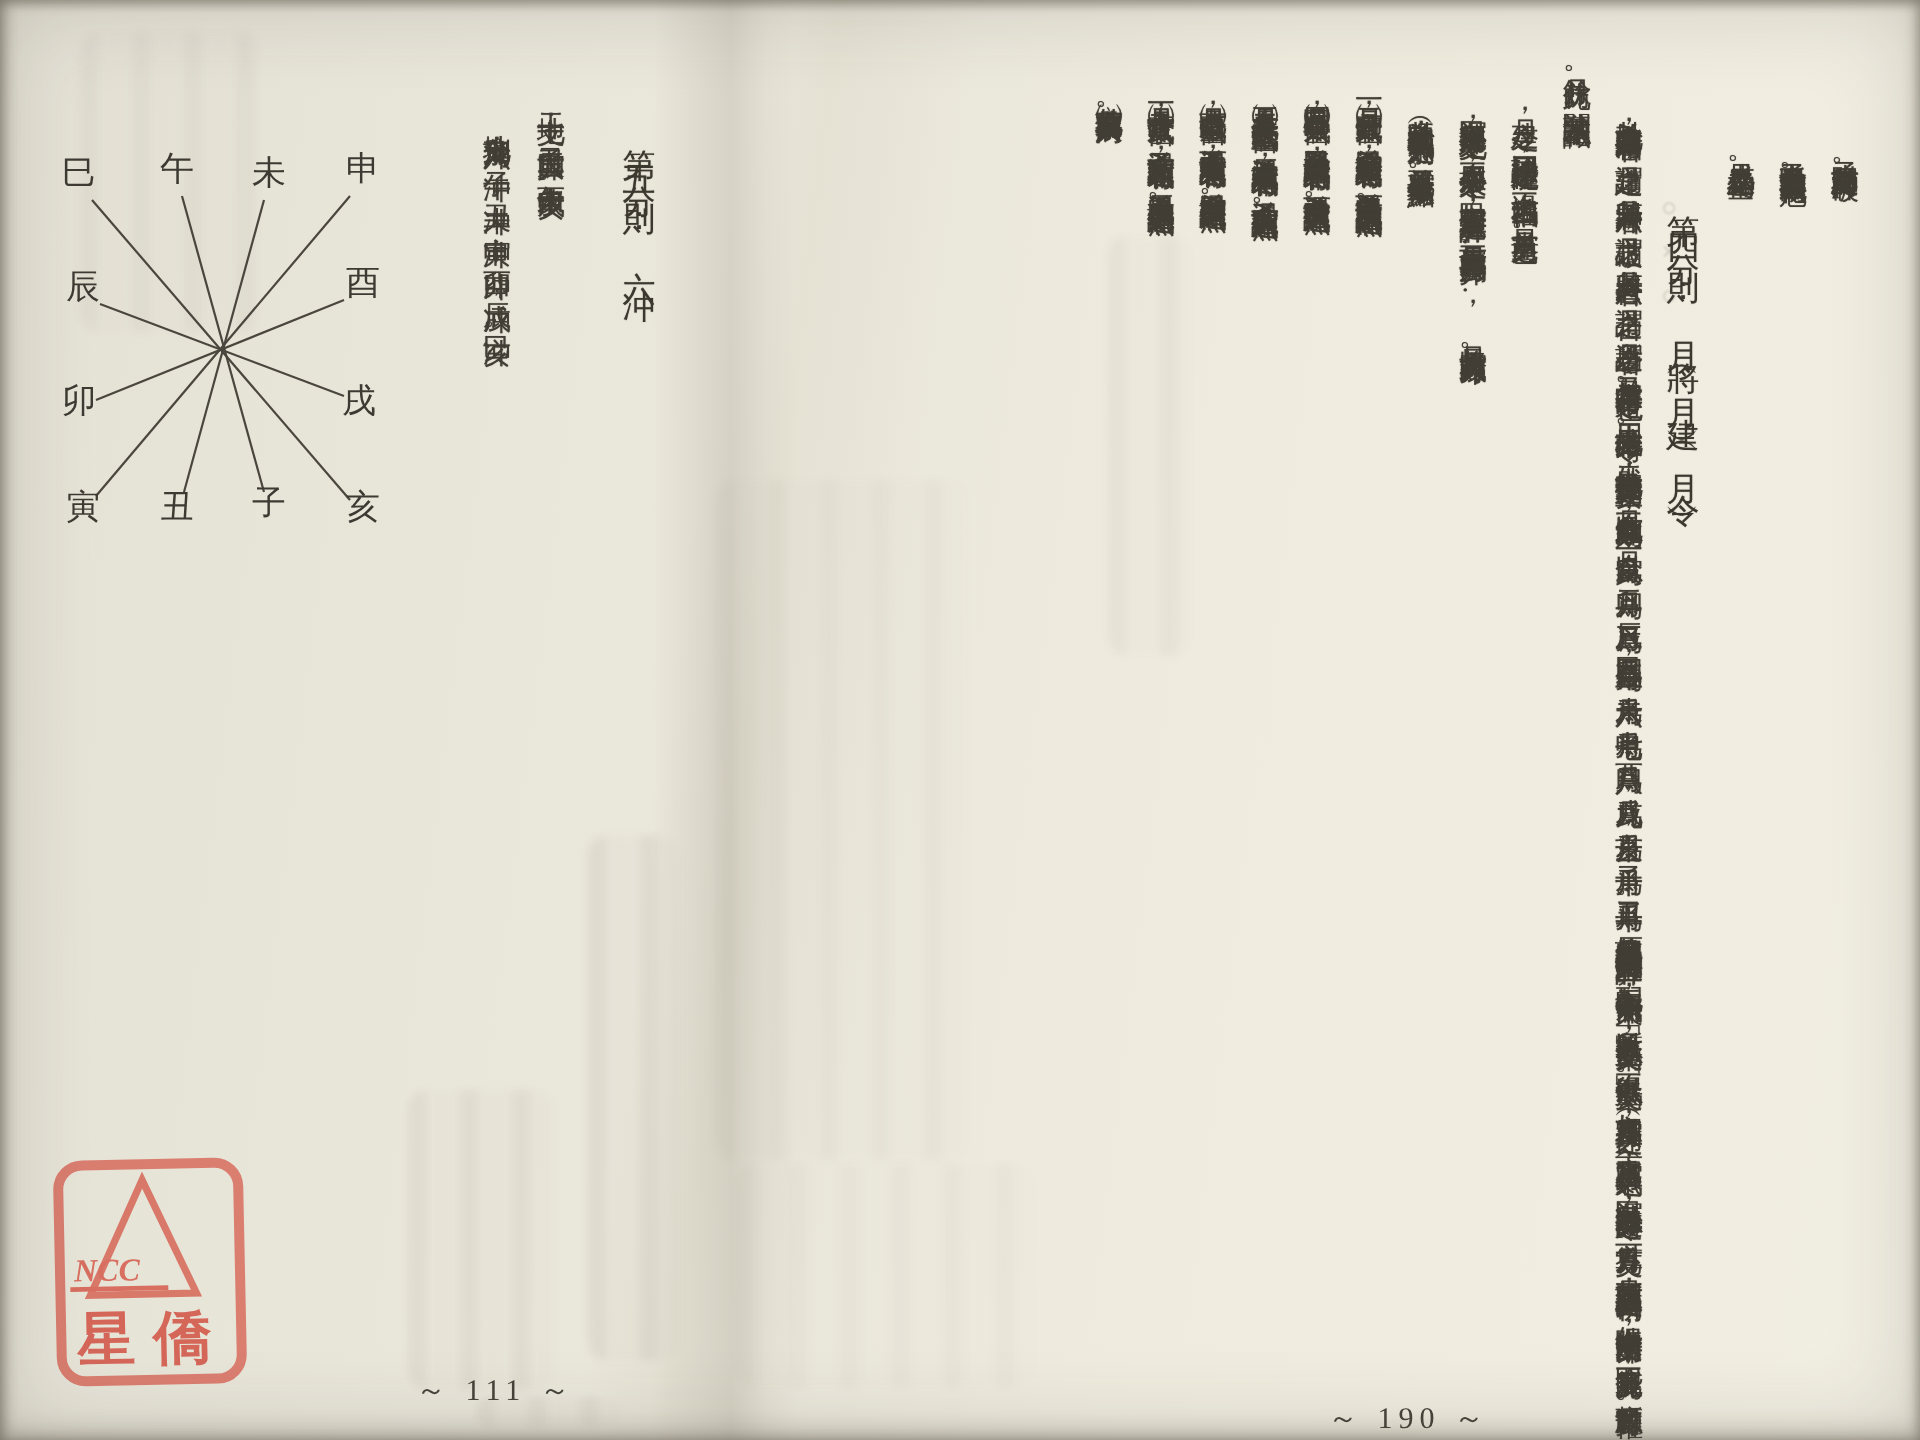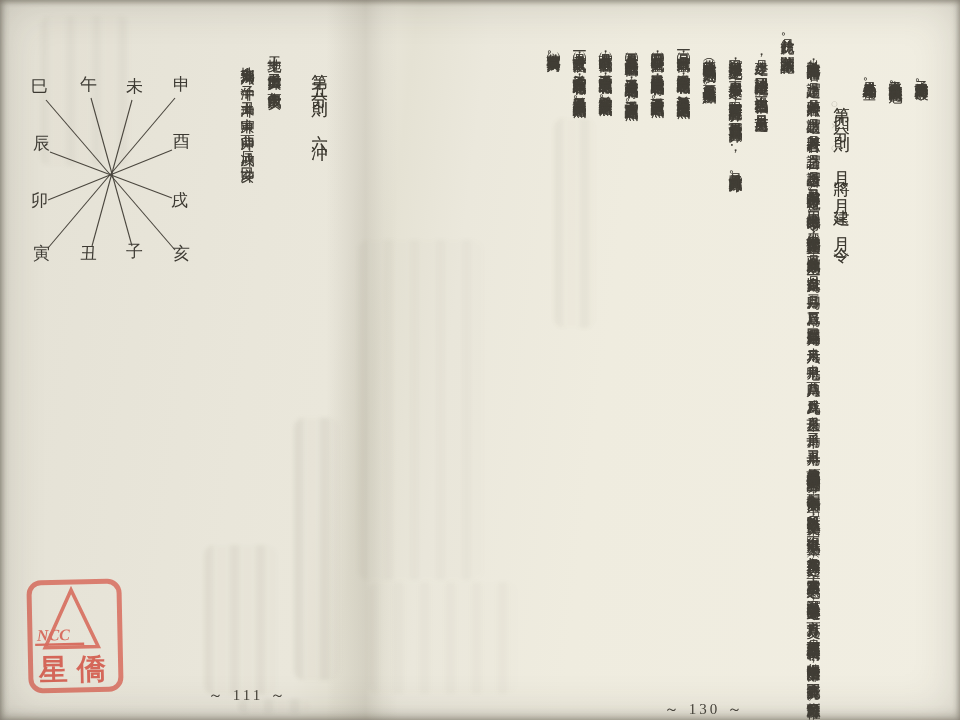--- a/index.html
+++ b/index.html
@@ -88,21 +88,21 @@
       <p class="ind15">渾甲龜卦採用月令之地支，不必採用月令之天干，如甲寅年若起五虎遁計算，是正月屬丙寅月二屬丁卯月……，月將只寫寅月或卯月即可。</p>
       <p class="ind15">卦爻之旺相休囚（有氣無氣之分別），就需要月令做爲依據點。</p>
       <p class="ind10">㈠一月二月寅卯木旺當氣，爻遇寅卯巳午謂之旺相有氣，爻遇申酉亥子辰戌丑未謂之休囚無氣。</p>
       <p class="ind10">㈡四月五月巳午火旺當氣，爻遇巳午辰戌丑未謂之旺相有氣，爻遇申酉亥子謂之休囚無氣。</p>
       <p class="ind10">㈢三月六月九月十二月辰未戌丑土旺當氣，爻遇辰未戌丑謂之旺相有氣，爻遇亥子寅卯謂之休囚無氣。</p>
       <p class="ind10">㈣七月八月申酉金旺當氣，爻遇申酉子亥謂之旺相有氣，爻遇寅卯巳午謂之休囚無氣。</p>
       <p class="ind10">㈤十月十一月亥子水旺當氣，爻遇亥子寅卯謂之旺相有氣，爻遇辰戌丑未巳午謂之休囚無氣。</p>
       <p class="ind10">㈥其他審察事項與日辰同。</p>
     </div>
     <div class="bleedmarks">○×○</div>
-    <div class="pagenum pagenum-right">～ 130 ～</div>
+    <div class="pagenum pagenum-right">～ 190 ～</div>
   </div>
 
   <div>
     <div class="vflow-left">
       <h2 class="sec-left">第五分則：六冲</h2>
       <p class="ind13">十二地支：子丑寅卯辰巳，午未申酉戌亥。</p>
       <p class="ind20">地支分別爲六冲：子午冲，丑未冲，寅申冲，卯酉冲，辰戌冲，巳亥冲。</p>
     </div>
 
     <svg class="diagram" viewBox="0 0 186 234">

